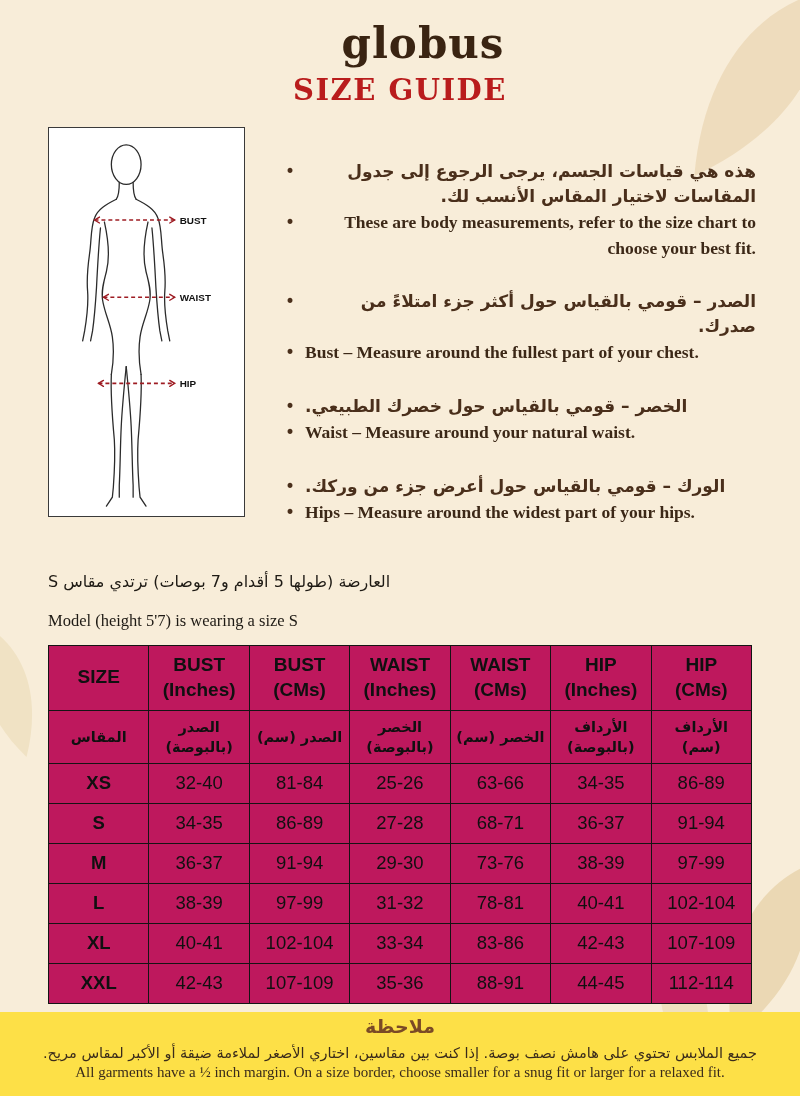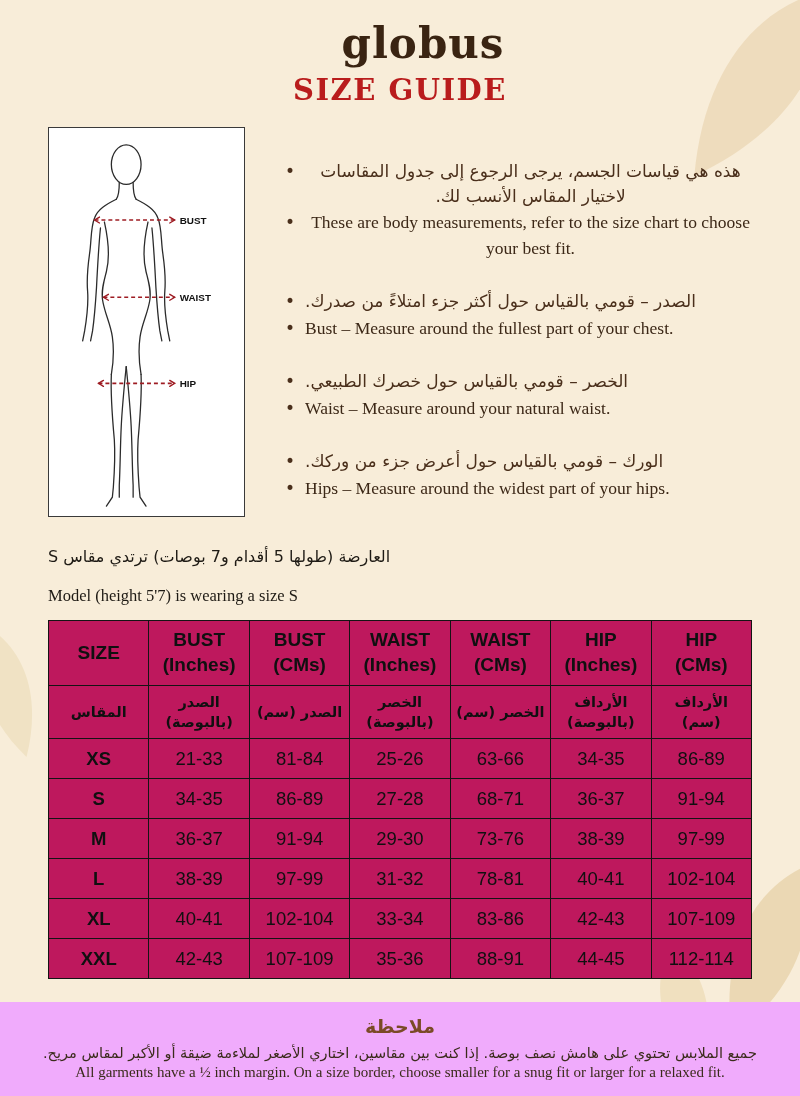--- a/index.html
+++ b/index.html
@@ -38,21 +38,21 @@
   .figure-box svg{width:100%;height:100%;display:block;}
   .fig-outline{fill:none;stroke:#2b2b2b;stroke-width:1.3;stroke-linecap:round;}
   .fig-dash{fill:none;stroke:#9e1c23;stroke-width:1.6;stroke-dasharray:4 3;}
   .fig-arrow{fill:none;stroke:#9e1c23;stroke-width:1.4;stroke-linecap:round;}
   .fig-label{font-family:"Liberation Sans", sans-serif;font-size:10px;font-weight:700;fill:#111;}
 
   .bullets{flex:1;padding:32px 0 0 40px;}
   .group{margin-bottom:28px;}
   .bullet-item{display:flex;gap:10px;margin-bottom:2px;}
   .dot{flex:none;color:#4a2f1b;font-size:17px;line-height:1.45;}
-  .bullet-item .txt{text-align:center;line-height:1.45;}
+  .bullet-item .txt{text-align:right;line-height:1.45;font-weight:bold;}
   .bullet-item.ar .txt{font-size:17px;color:#4a2f1b;}
   .bullet-item.en .txt{font-family:"Liberation Serif", serif;font-size:17.5px;color:#3c2817;}
 
   
   .model-note{padding:18px 48px 0;}
   .model-note .ar{font-size:16px;color:#1e1a14;text-align:left;}
   .model-note .en{font-family:"Liberation Serif", serif;font-size:16.5px;color:#1e1a14;margin-top:20px;}
 
   
   .size-table{
@@ -70,21 +70,21 @@
   .size-table th.h-ar{font-size:14.5px;font-weight:700;height:44px;line-height:1.4;}
   .size-table td{
     font-family:"Liberation Sans", sans-serif;
     font-size:18.5px;height:31px;
   }
   .size-table td.size-col{font-weight:700;}
 
   
   .note{
     position:absolute;left:0;right:0;bottom:0;z-index:1;
-    background:#f0abfc;text-align:center;padding:13px 26px 15px;
+    background:#fde047;text-align:center;padding:3px 26px 15px;
   }
   .note-title-ar{font-size:19px;font-weight:700;color:#7a4a26;}
   .note-title-en{font-family:"Liberation Serif", serif;font-size:17px;font-weight:700;color:#7a4a26;margin-top:2px;}
   .note-body-ar{font-size:14.5px;color:#3a2b1b;margin-top:8px;}
   .note-body-en{font-family:"Liberation Serif", serif;font-size:15px;color:#3a2b1b;margin-top:3px;}
 </style>
 </head>
 <body>
 
 <div class="page">
@@ -218,21 +218,21 @@
             <th class="h-ar" dir="rtl">الصدر (سم)</th>
             <th class="h-ar" dir="rtl">الخصر (بالبوصة)</th>
             <th class="h-ar" dir="rtl">الخصر (سم)</th>
             <th class="h-ar" dir="rtl">الأرداف (بالبوصة)</th>
             <th class="h-ar" dir="rtl">الأرداف (سم)</th>
           </tr>
         </thead>
       <tbody>
           <tr>
             <td class="size-col">XS</td>
-            <td>21-33</td>
+            <td>32-40</td>
             <td>81-84</td>
             <td>25-26</td>
             <td>63-66</td>
             <td>34-35</td>
             <td>86-89</td>
           </tr>
           <tr>
             <td class="size-col">S</td>
             <td>34-35</td>
             <td>86-89</td>

